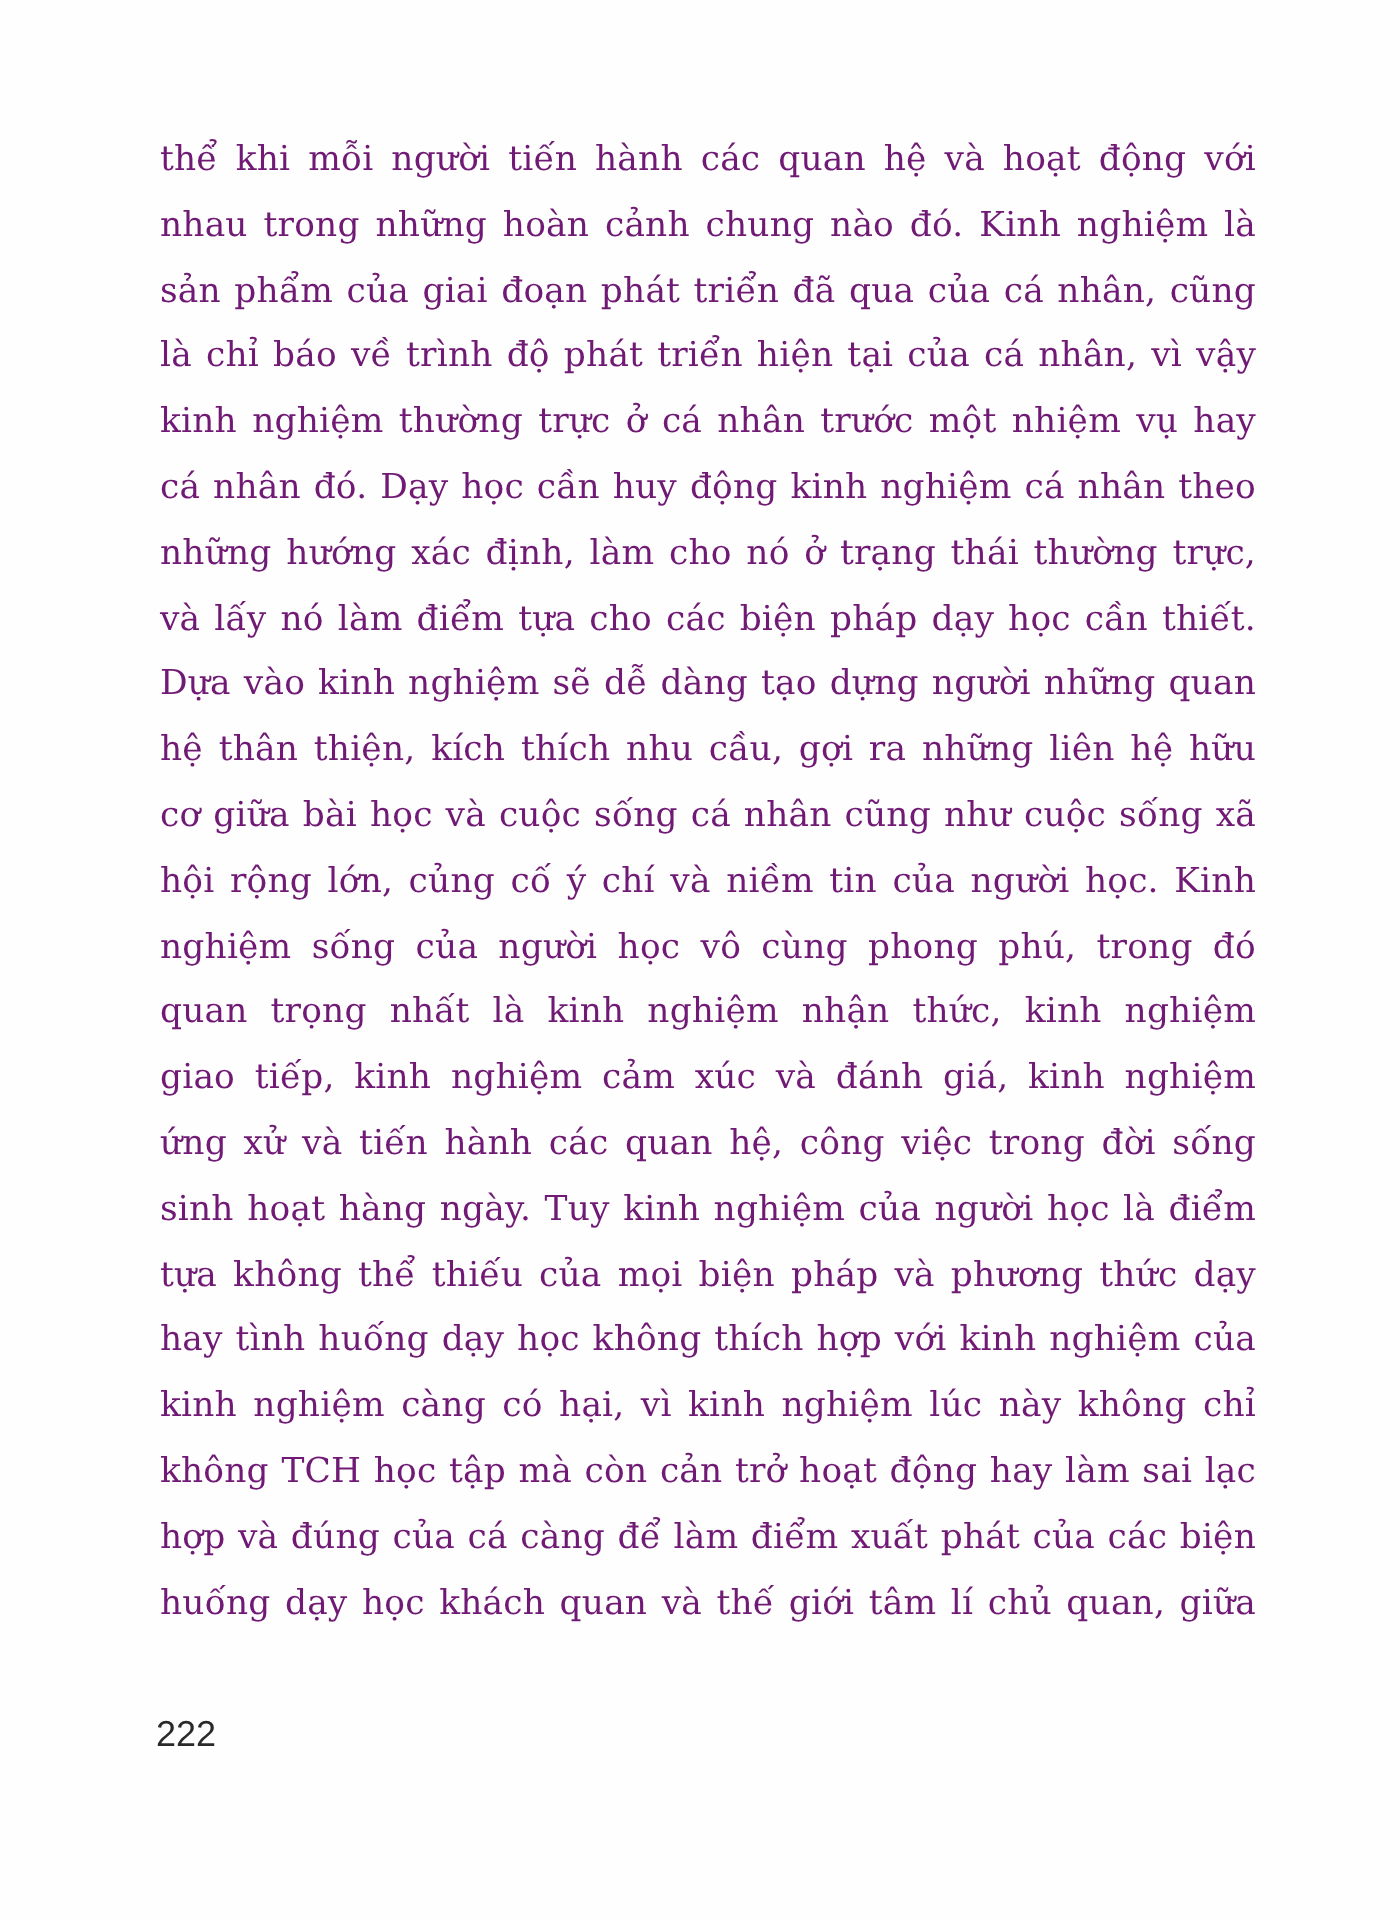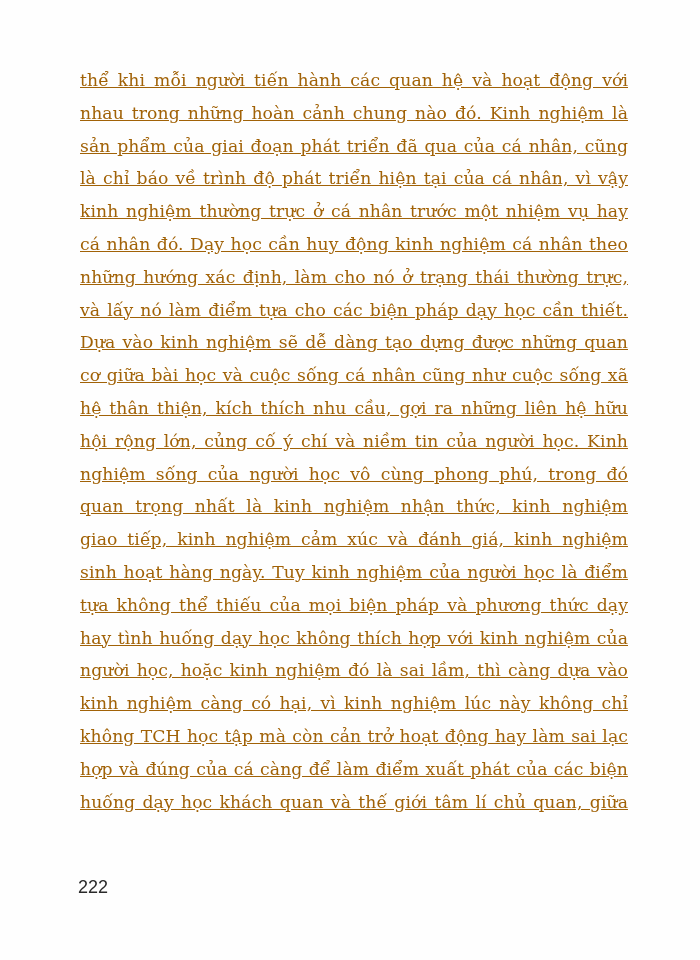--- a/index.html
+++ b/index.html
@@ -30,61 +30,60 @@
     }
     .line {
       display: block;
       height: 32.8px;
       line-height: 32.8px;
       font-family: "DejaVu Serif", "Liberation Serif", serif;
       font-size: 17.2px;
       white-space: nowrap;
       text-align: justify;
       text-align-last: justify;
-      color: #a16207;
+      color: #701a75;
       letter-spacing: 0.1px;
-      text-decoration: underline;
     }
     .line.last-para-line {
       text-align-last: justify;
     }
     .page-number {
       position: absolute;
       left: 78px;
-      top: 877px;
+      top: 857px;
       font-family: "Liberation Sans", "DejaVu Sans", sans-serif;
       font-size: 18px;
       color: #2a2a2a;
       margin: 0;
     }
   </style>
 </head>
 <body>
 
 <div class="page">
   <div class="body-text">
     <span class="line">thể khi mỗi người tiến hành các quan hệ và hoạt động với</span>
     <span class="line">nhau trong những hoàn cảnh chung nào đó. Kinh nghiệm là</span>
     <span class="line">sản phẩm của giai đoạn phát triển đã qua của cá nhân, cũng</span>
     <span class="line">là chỉ báo về trình độ phát triển hiện tại của cá nhân, vì vậy</span>
     <span class="line">kinh nghiệm thường trực ở cá nhân trước một nhiệm vụ hay</span>
     <span class="line">cá nhân đó. Dạy học cần huy động kinh nghiệm cá nhân theo</span>
     <span class="line">những hướng xác định, làm cho nó ở trạng thái thường trực,</span>
     <span class="line">và lấy nó làm điểm tựa cho các biện pháp dạy học cần thiết.</span>
-    <span class="line">Dựa vào kinh nghiệm sẽ dễ dàng tạo dựng được những quan</span>
+    <span class="line">Dựa vào kinh nghiệm sẽ dễ dàng tạo dựng người những quan</span>
+    <span class="line">hệ thân thiện, kích thích nhu cầu, gợi ra những liên hệ hữu</span>
     <span class="line">cơ giữa bài học và cuộc sống cá nhân cũng như cuộc sống xã</span>
-    <span class="line">hệ thân thiện, kích thích nhu cầu, gợi ra những liên hệ hữu</span>
     <span class="line">hội rộng lớn, củng cố ý chí và niềm tin của người học. Kinh</span>
     <span class="line">nghiệm sống của người học vô cùng phong phú, trong đó</span>
     <span class="line">quan trọng nhất là kinh nghiệm nhận thức, kinh nghiệm</span>
     <span class="line">giao tiếp, kinh nghiệm cảm xúc và đánh giá, kinh nghiệm</span>
+    <span class="line">ứng xử và tiến hành các quan hệ, công việc trong đời sống</span>
     <span class="line">sinh hoạt hàng ngày. Tuy kinh nghiệm của người học là điểm</span>
     <span class="line">tựa không thể thiếu của mọi biện pháp và phương thức dạy</span>
     <span class="line">hay tình huống dạy học không thích hợp với kinh nghiệm của</span>
-    <span class="line">người học, hoặc kinh nghiệm đó là sai lầm, thì càng dựa vào</span>
     <span class="line">kinh nghiệm càng có hại, vì kinh nghiệm lúc này không chỉ</span>
     <span class="line">không TCH học tập mà còn cản trở hoạt động hay làm sai lạc</span>
     <span class="line">hợp và đúng của cá càng để làm điểm xuất phát của các biện</span>
     <span class="line last-para-line">huống dạy học khách quan và thế giới tâm lí chủ quan, giữa</span>
   </div>
 
   <p class="page-number">222</p>
 </div>
 
 </body></html>

